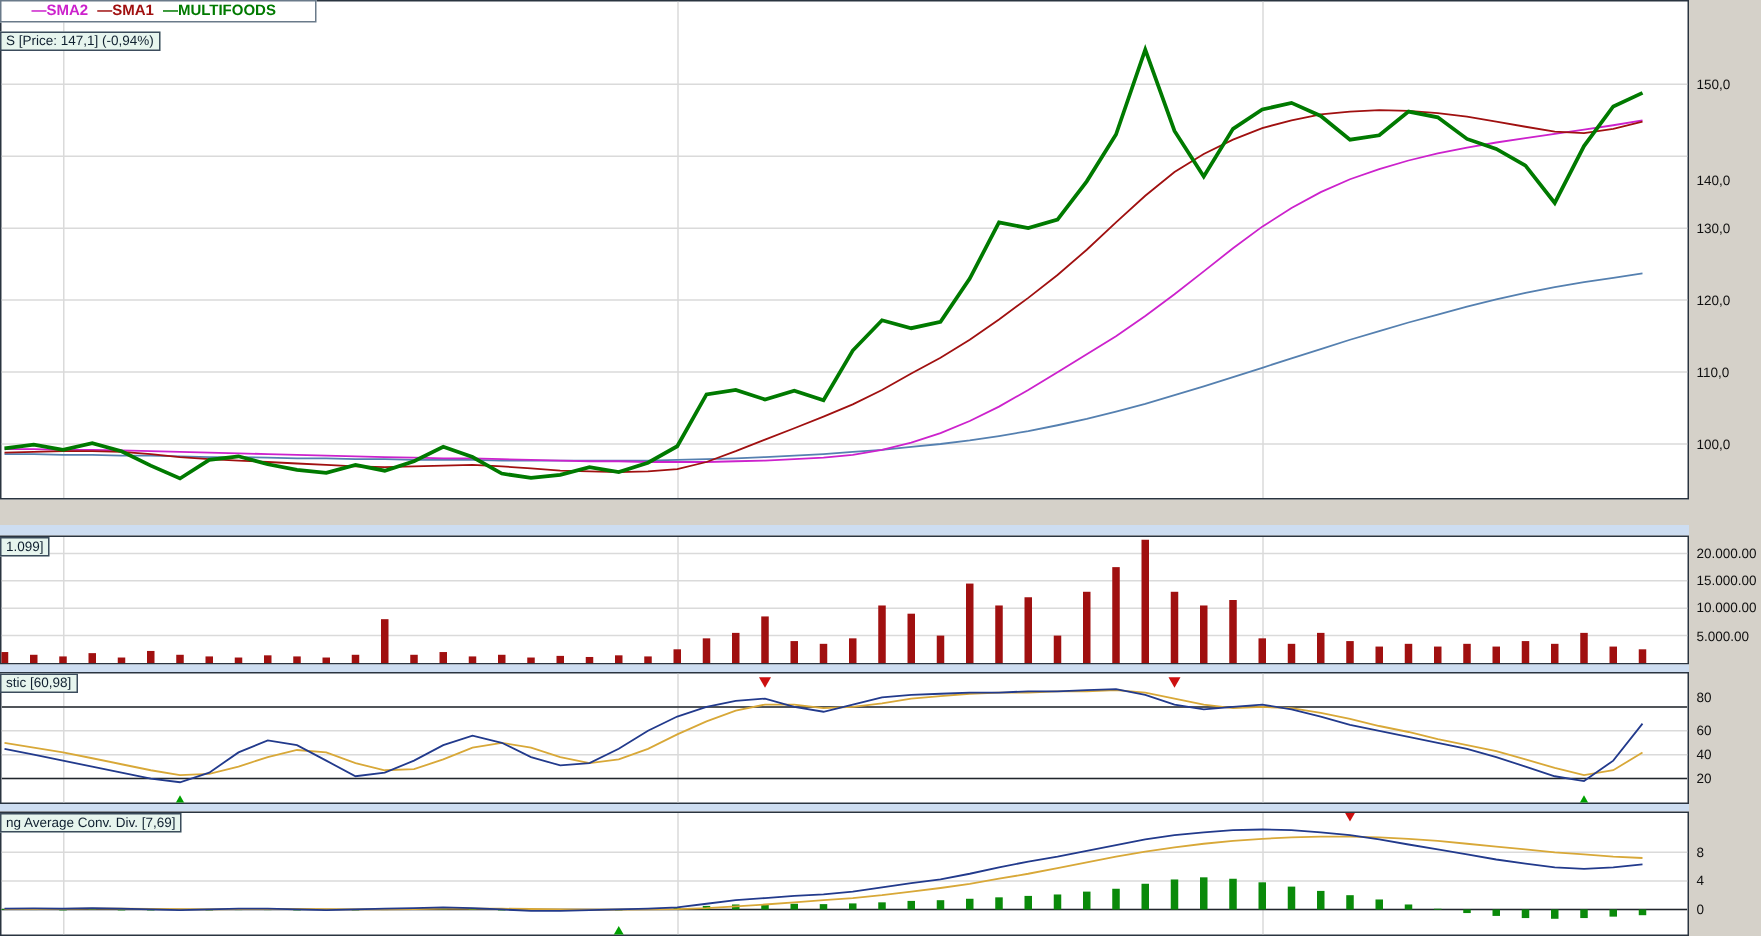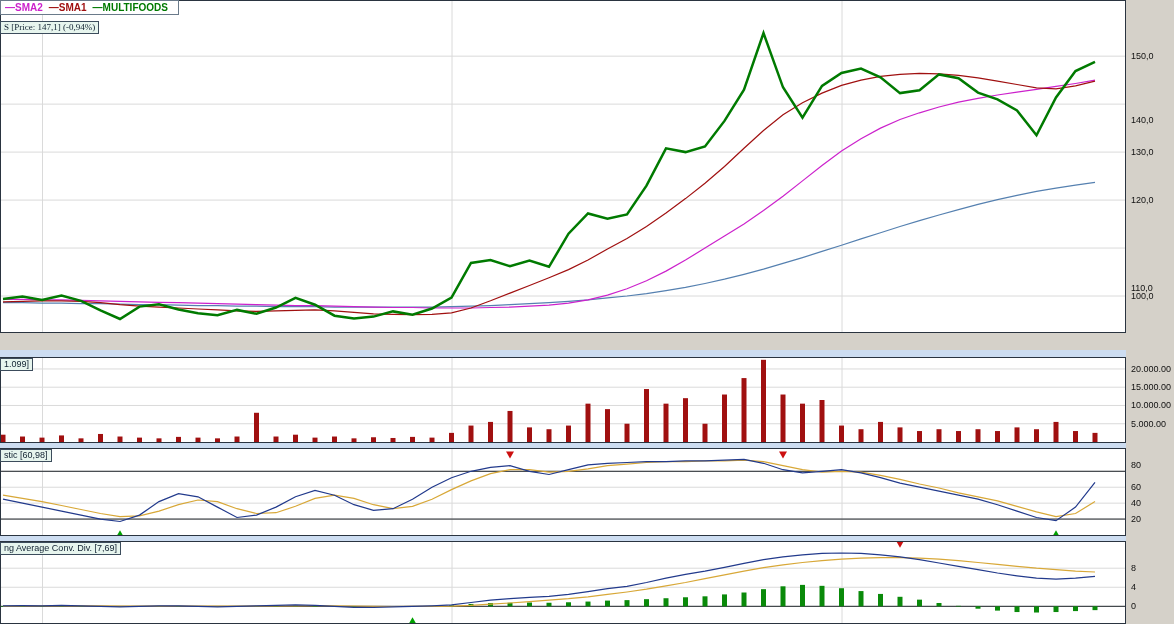--- a/index.html
+++ b/index.html
@@ -17,26 +17,26 @@
   #gap1{top:443px;height:5px;}
   #gap2{top:536px;height:5px;}
   .xaxis{position:absolute;top:333px;left:0;width:1126px;height:17px;}
   .xlabel{position:absolute;top:3px;font-size:9px;color:#1c1c1c;transform:translateX(-50%);white-space:nowrap;}
   .xtickmark{position:absolute;top:0;width:1px;height:4px;background:#555;}
   .yaxis{position:absolute;left:1126px;top:0;width:48px;height:471px;}
   .ylabel{position:absolute;left:5px;font-size:9px;color:#101010;white-space:nowrap;}
   .tooltip{position:absolute;background:#e7f5ee;border:1px solid #3c4c5c;
            font-size:9px;line-height:11px;padding:0 3px;color:#102030;
            white-space:nowrap;z-index:5;}
-  #tt-price{top:21px;left:0;font-family:Liberation Serif, serif;}
+  #tt-price{top:21px;left:0;}
   #tt-volume{top:358px;left:0;}
   #tt-stochastic{top:449px;left:0;}
   #tt-macd{top:542px;left:0;}
   .legend{position:absolute;top:0;left:0;background:#ffffff;border:1px solid #6a7a8a;
-          font-size:10px;font-weight:bold;line-height:13px;padding:0 4px;z-index:6;white-space:nowrap;text-align:right;}
+          font-size:10px;font-weight:bold;line-height:13px;padding:0 20px;z-index:6;white-space:nowrap;text-align:right;}
   .legend span{margin-right:6px;}
 </style>
 </head>
 <body>
 
 <div class="screen">
 
   <div class="panel" id="panel-price">
     <svg id="svg-price" width="1124" height="331">
         <line x1="41.5" y1="0" x2="41.5" y2="331" stroke="#dadada"></line>
@@ -222,21 +222,21 @@
         <polygon points="407.5,82.28235294117647 415.5,82.28235294117647 411.5,75.28235294117647" fill="#00a000"></polygon>
         <polygon points="895,-1.282352941176474 903,-1.282352941176474 899,5.717647058823526" fill="#cc1010"></polygon>
       </svg>
   </div>
 
   <div class="yaxis" id="yaxis">
       <div class="ylabel" style="top: 51.1667px;">150,0</div>
       <div class="ylabel" style="top: 99.1377px; margin-top: 16px;">140,0</div>
       <div class="ylabel" style="top: 147.109px;">130,0</div>
       <div class="ylabel" style="top: 195.08px;">120,0</div>
-      <div class="ylabel" style="top: 243.051px; margin-top: 40px;">110,0</div>
+      <div class="ylabel" style="top: 243.051px;">110,0</div>
       <div class="ylabel" style="top: 291.022px; text-align: right;">100,0</div>
       <div class="ylabel" style="top: 363.957px;">20.000.00</div>
       <div class="ylabel" style="top: 382.217px;">15.000.00</div>
       <div class="ylabel" style="top: 400.478px;">10.000.00</div>
       <div class="ylabel" style="top: 418.739px;">5.000.00</div>
       <div class="ylabel" style="top: 460px;">80</div>
       <div class="ylabel" style="top: 482.222px;">60</div>
       <div class="ylabel" style="top: 498.148px;">40</div>
       <div class="ylabel" style="top: 514.074px;">20</div>
       <div class="ylabel" style="top: 563.206px;">8</div>

